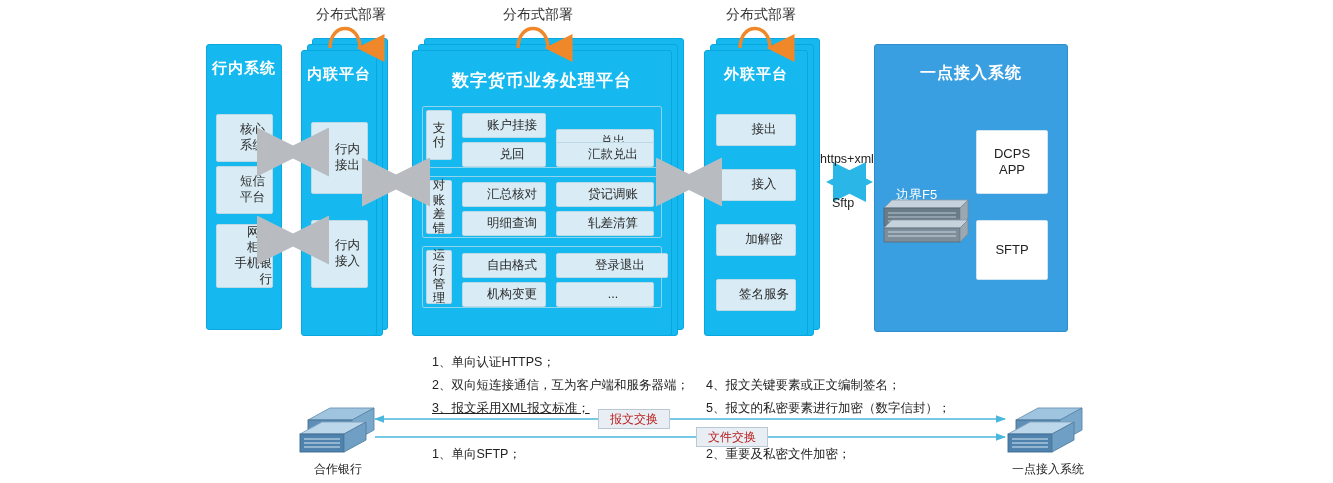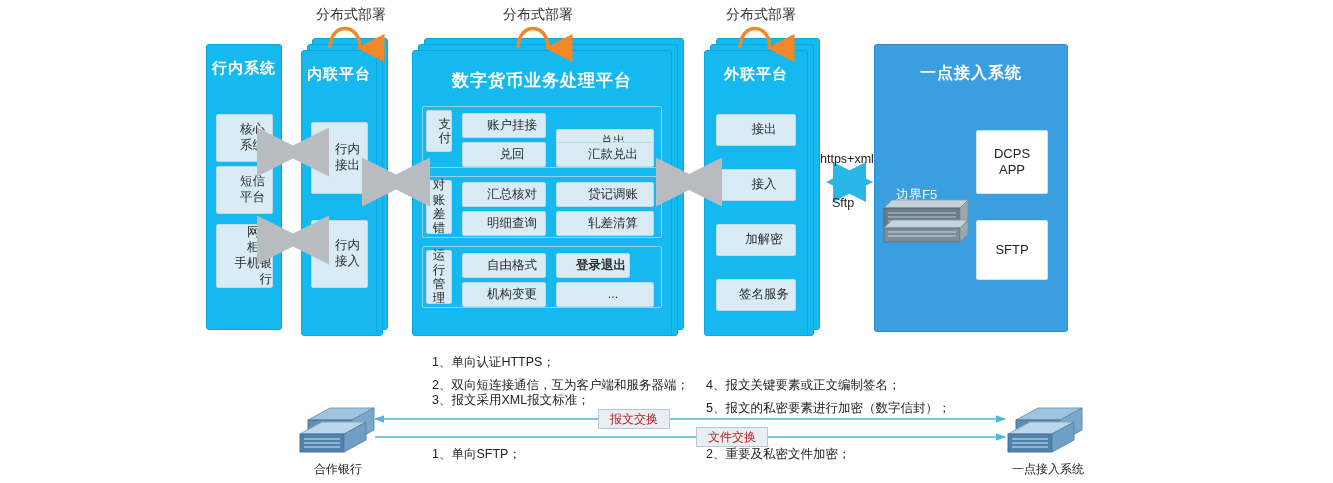--- a/index.html
+++ b/index.html
@@ -170,37 +170,37 @@
   <div class="inner" style="left:311px; top:122px; width:57px; height:72px; white-space:pre-line;">行内
 接出</div>
   <div class="inner" style="left:311px; top:220px; width:57px; height:68px; white-space:pre-line;">行内
 接入</div>
 
   <div class="col" style="left:412px; top:50px; width:260px; height:286px;">
     <div class="col-title" style="margin-top:18px; font-size:17px;">数字货币业务处理平台</div>
   </div>
 
   <div class="grp-box" style="left:422px; top:106px; width:240px; height:62px;"></div>
-  <div class="grp-label" style="left:426px; top:110px; width:26px; height:42px;text-align:right;">支付</div>
+  <div class="grp-label" style="left:426px; top:110px; width:26px; height:50px;">支付</div>
   <div class="inner" style="left:462px; top:113px; width:84px; height:25px;">账户挂接</div>
   <div class="inner" style="left:556px; top:113px; width:98px; height:25px;margin-top:16px;">兑出</div>
   <div class="inner" style="left:462px; top:142px; width:84px; height:25px;">兑回</div>
   <div class="inner" style="left:556px; top:142px; width:98px; height:25px;">汇款兑出</div>
 
   <div class="grp-box" style="left:422px; top:176px; width:240px; height:62px;"></div>
   <div class="grp-label" style="left:426px; top:180px; width:26px; height:54px;">对账差错</div>
   <div class="inner" style="left:462px; top:182px; width:84px; height:25px;">汇总核对</div>
   <div class="inner" style="left:556px; top:182px; width:98px; height:25px;">贷记调账</div>
   <div class="inner" style="left:462px; top:211px; width:84px; height:25px;">明细查询</div>
   <div class="inner" style="left:556px; top:211px; width:98px; height:25px;">轧差清算</div>
 
   <div class="grp-box" style="left:422px; top:246px; width:240px; height:62px;"></div>
   <div class="grp-label" style="left:426px; top:250px; width:26px; height:54px;">运行管理</div>
   <div class="inner" style="left:462px; top:253px; width:84px; height:25px;">自由格式</div>
-  <div class="inner" style="left:556px; top:253px; width:74px; height:25px;font-weight:bold;">登录退出</div>
+  <div class="inner" style="left:556px; top:253px; width:112px; height:25px;">登录退出</div>
   <div class="inner" style="left:462px; top:282px; width:84px; height:25px;">机构变更</div>
   <div class="inner" style="left:556px; top:282px; width:98px; height:25px;">...</div>
 
   <div class="col" style="left:704px; top:50px; width:104px; height:286px;">
     <div class="col-title" style="margin-top:14px;">外联平台</div>
   </div>
   <div class="inner" style="left:716px; top:114px; width:80px; height:32px;">接出</div>
   <div class="inner" style="left:716px; top:169px; width:80px; height:32px;">接入</div>
   <div class="inner" style="left:716px; top:224px; width:80px; height:32px;">加解密</div>
   <div class="inner" style="left:716px; top:279px; width:80px; height:32px;">签名服务</div>
@@ -321,21 +321,21 @@
         <line x1="4" y1="43" x2="40" y2="43"></line>
       </g>
     </g>
   </svg>
 
   <div class="note" style="left:820px; top:152px;">https+xml</div>
   <div class="note" style="left:832px; top:196px;">Sftp</div>
 
   <div class="note" style="left:432px; top:354px;">1、单向认证HTTPS；</div>
   <div class="note" style="left:432px; top:377px;">2、双向短连接通信，互为客户端和服务器端；</div>
-  <div class="note" style="left:432px; top:392px;">3、报文采用XML报文标准；</div>
+  <div class="note" style="left:432px; top:400px;text-decoration:underline;">3、报文采用XML报文标准；</div>
   <div class="note" style="left:706px; top:377px;">4、报文关键要素或正文编制签名；</div>
   <div class="note" style="left:706px; top:400px;">5、报文的私密要素进行加密（数字信封）；</div>
   <div class="note" style="left:432px; top:446px;">1、单向SFTP；</div>
   <div class="note" style="left:706px; top:446px;">2、重要及私密文件加密；</div>
 
   <div class="exch-box" style="left:598px; top:409px; width:72px; height:20px;">报文交换</div>
   <div class="exch-box" style="left:696px; top:427px; width:72px; height:20px;">文件交换</div>
 
   <div class="bottom-label" style="left:298px; top:461px; width:80px;">合作银行</div>
   <div class="bottom-label" style="left:1000px; top:461px; width:96px;">一点接入系统</div>

